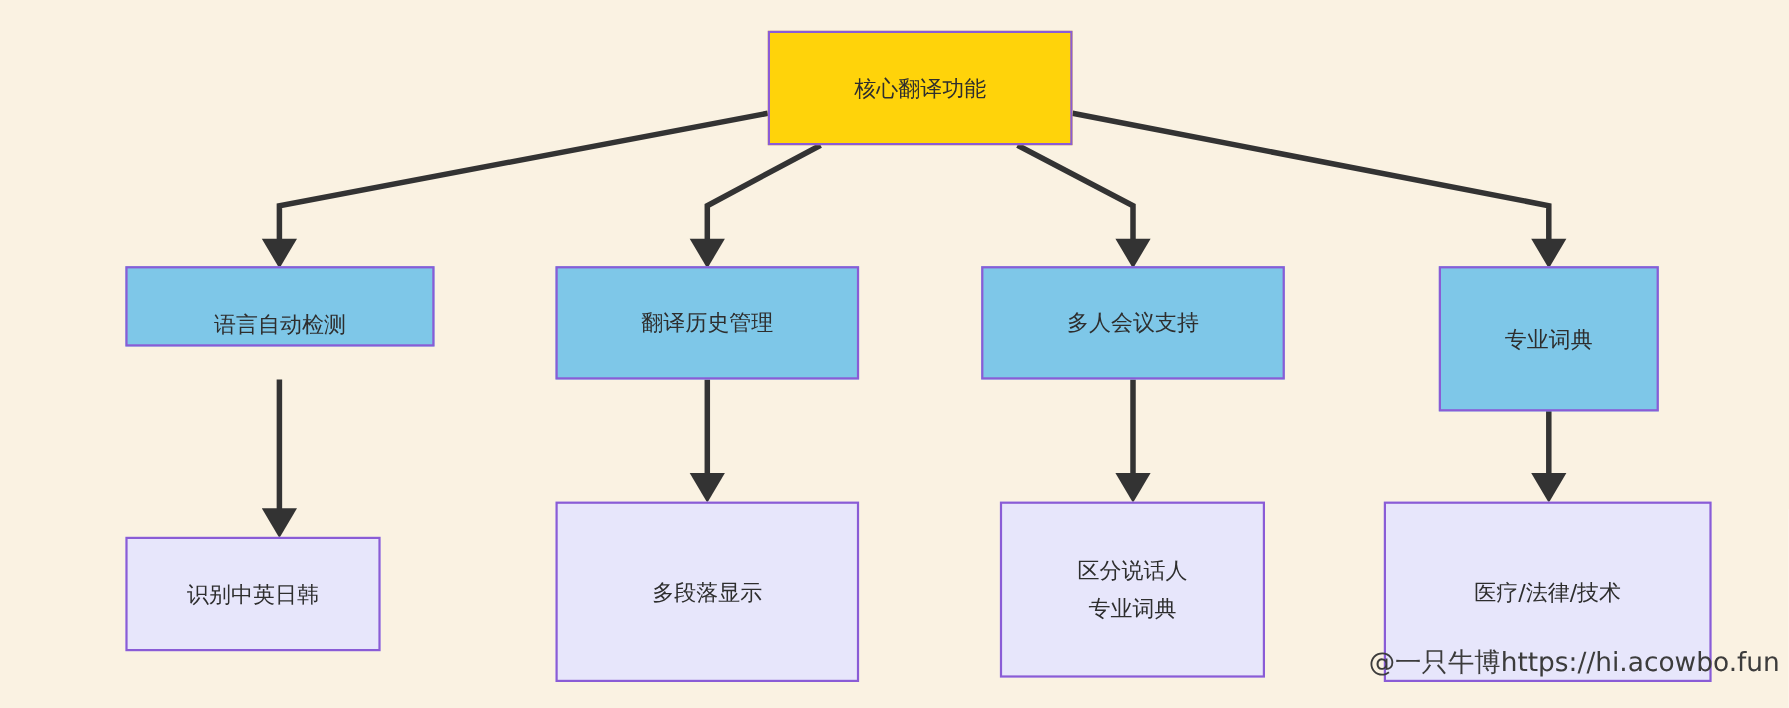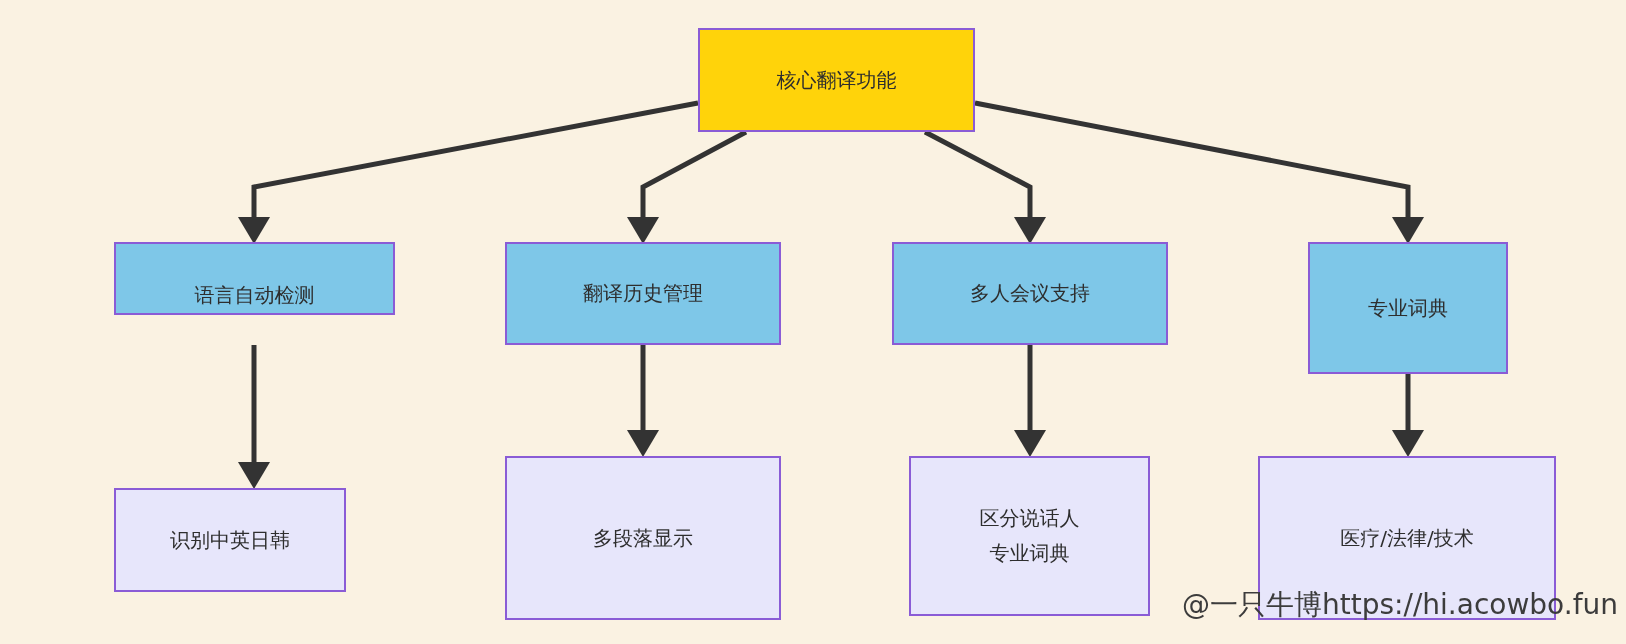--- a/index.html
+++ b/index.html
@@ -46,21 +46,21 @@
   .node-b3   { left: 892px; top: 242px; width: 276px; height: 103px; background: #7EC7E8; }
   .node-b4   { left: 1308px; top: 242px; width: 200px; height: 132px; background: #7EC7E8; }
   .node-c1   { left: 114px; top: 488px; width: 232px; height: 104px; background: #E7E6FB; }
   .node-c2   { left: 505px; top: 456px; width: 276px; height: 164px; background: #E7E6FB; }
   .node-c3   { left: 909px; top: 456px; width: 241px; height: 160px; background: #E7E6FB; }
   .node-c4   { left: 1258px; top: 456px; width: 298px; height: 164px; background: #E7E6FB; text-align: right; }
   .watermark {
     position: absolute;
     right: 8px;
     top: 586px;
-    font-size: 28px;
+    font-size: 24px;
     color: #3C3C3C;
     z-index: 5;
     white-space: nowrap;
   }
 </style>
 </head>
 <body>
 
 <div class="canvas">
 

